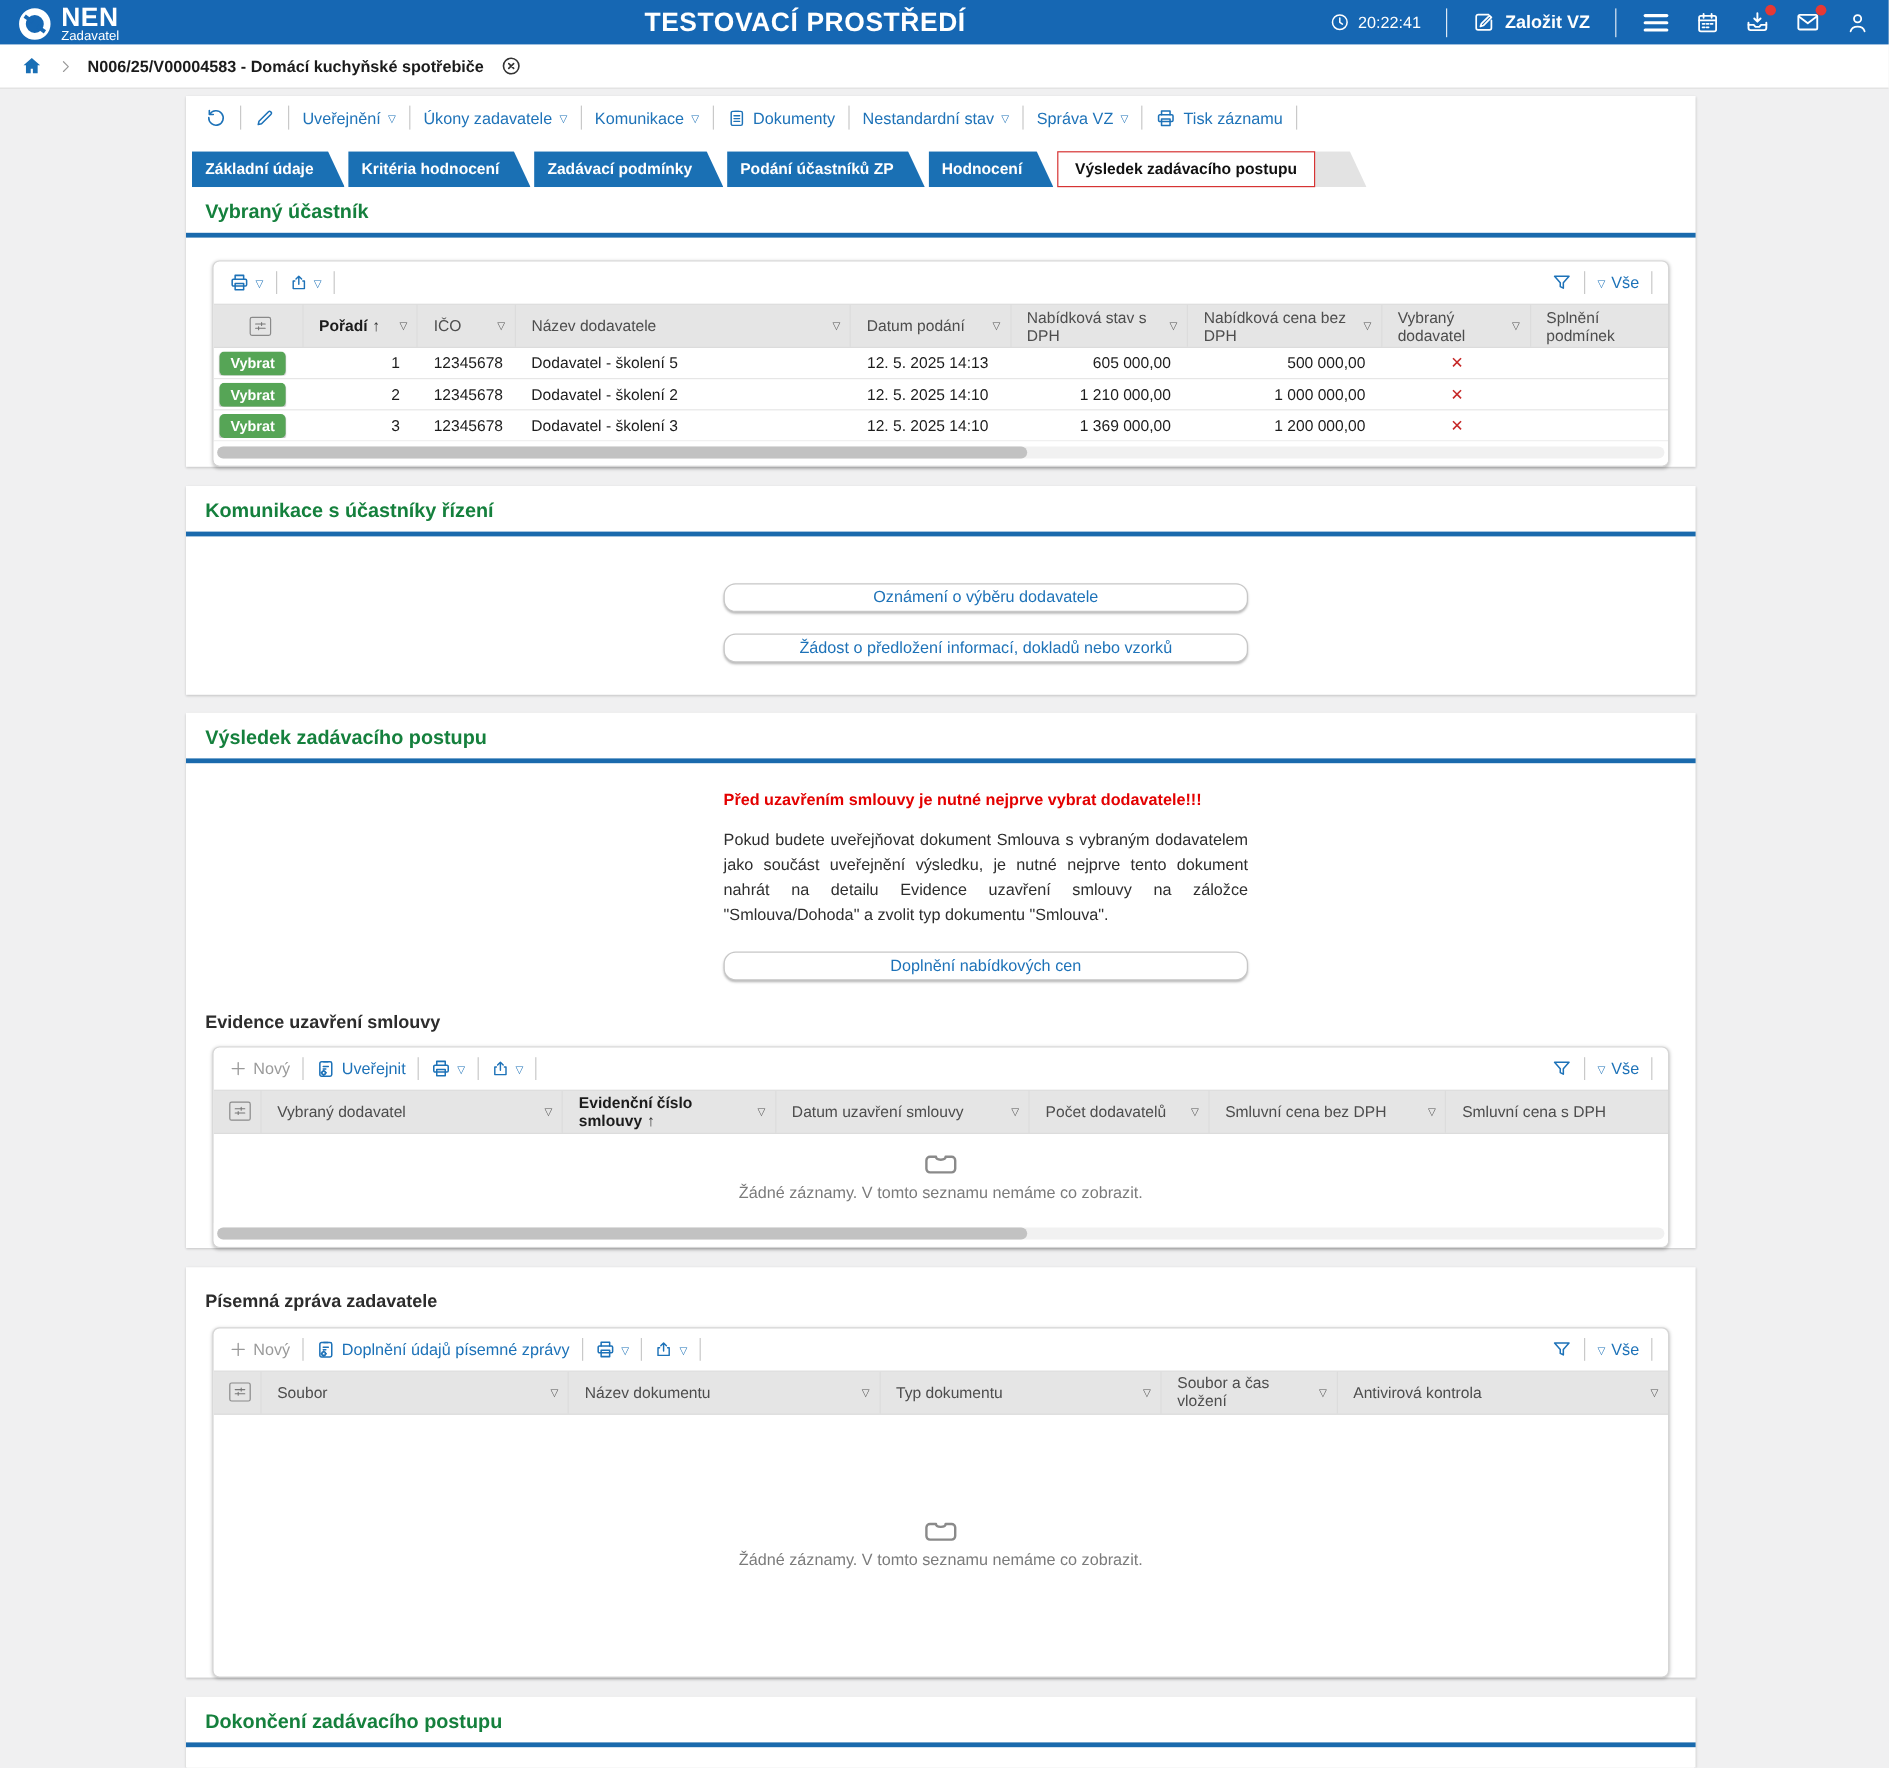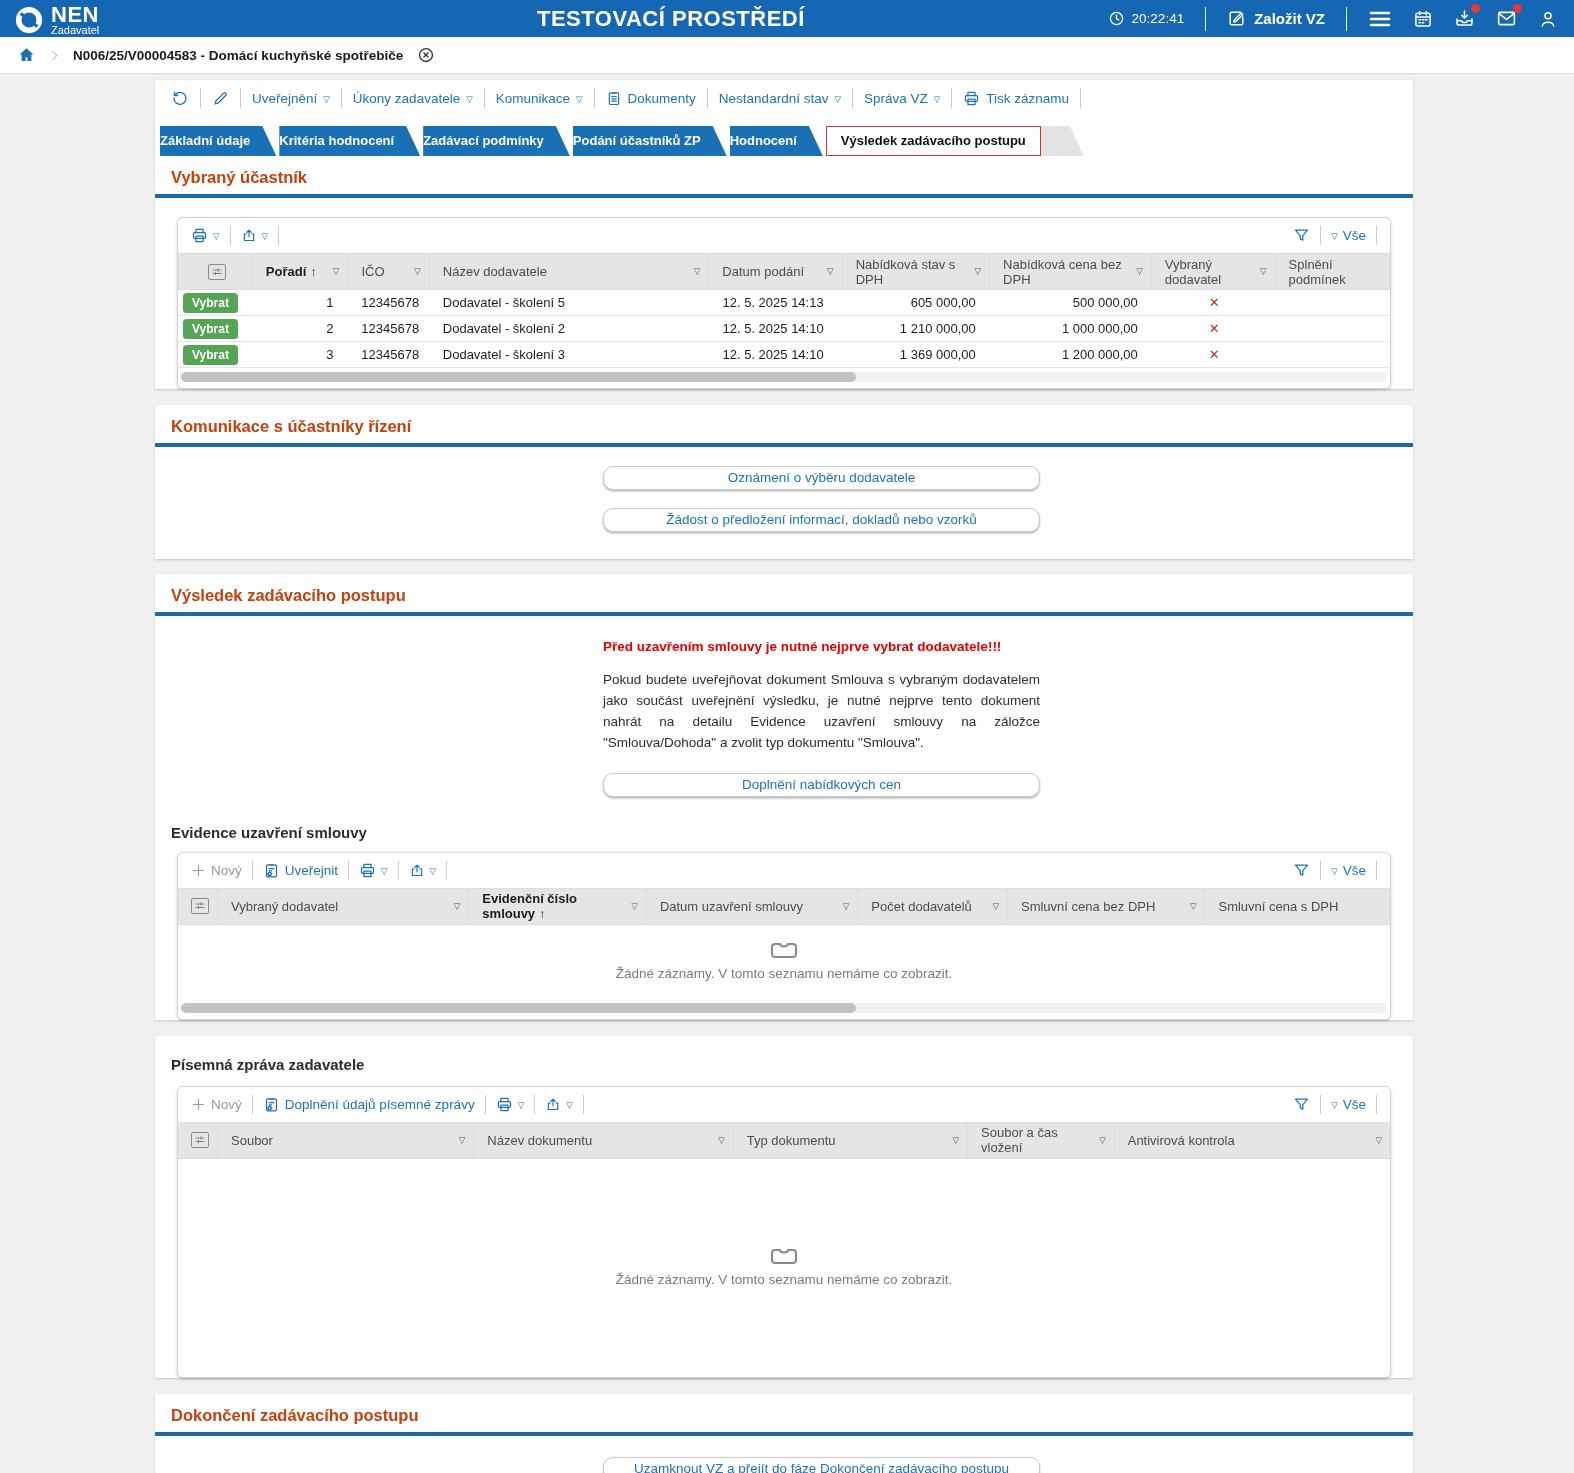--- a/index.html
+++ b/index.html
@@ -37,28 +37,28 @@
 
   
   .rec-toolbar { height:36px; display:flex; align-items:center; padding:0 16px; gap:11px; color:#1d72b8; font-size:13.5px; }
   .rt-item { display:flex; align-items:center; gap:6px; cursor:pointer; white-space:nowrap; }
   .rt-sep { width:1px; height:20px; background:#c9c9c9; }
   .tri { font-size:8.5px; line-height:1; position:relative; top:1px; }
 
   
   .tabs { height:30px; margin-top:10px; display:flex; padding-left:5px; align-items:flex-end; }
   .tab { height:30px; line-height:30px; background:#1a70b4; color:#fff; font-size:13px; font-weight:bold;
-         padding:0 26px 0 0; margin-right:3px; cursor:pointer; white-space:nowrap;
+         padding:0 26px 0 11px; margin-right:3px; cursor:pointer; white-space:nowrap;
          clip-path:polygon(0 0, calc(100% - 14px) 0, 100% 100%, 0 100%); }
   .tab.active { background:#fff; color:#111; clip-path:none; border:1.5px solid #d63434; padding:0 14px; line-height:27px; position:relative; z-index:2; }
   .tab-tail { height:30px; width:52px; background:#e3e3e3; margin-left:-12px;
               clip-path:polygon(0 0, calc(100% - 14px) 0, 100% 100%, 0 100%); }
 
   
-  .sec-title { font-size:16.5px; font-weight:bold; color:#c2410c; padding:12px 16px 7px; }
+  .sec-title { font-size:16.5px; font-weight:bold; color:#15803d; padding:12px 16px 7px; }
   .sec-rule { height:4px; background:#1a6aad; }
   .sub-title { font-size:15px; font-weight:bold; color:#2c2c2c; }
 
   
   .card { margin:19px 22px 16px; border:1px solid #d6d6d6; border-radius:6px; box-shadow:0 1px 3px rgba(0,0,0,.22); overflow:hidden; background:#fff; }
   .card-toolbar { height:35px; display:flex; align-items:center; padding:0 13px; gap:10px; color:#1d72b8; font-size:13.5px; }
   .ct-item { display:flex; align-items:center; gap:5px; cursor:pointer; white-space:nowrap; }
   .ct-item.disabled { color:#9a9a9a; cursor:default; }
   .ct-sep { width:1px; height:19px; background:#c9c9c9; }
   .ct-right { margin-left:auto; display:flex; align-items:center; gap:10px; }
@@ -414,21 +414,21 @@
         <div class="sc-track">
             <div class="sc-thumb"></div>
           </div>
       </div>
     </div>
   </div>
 
   <div class="panel">
     <div class="sec-title">Komunikace s účastníky řízení</div>
     <div class="sec-rule"></div>
-    <div style="padding:19px 0 27px;">
+    <div style="padding:19px 0 27px;margin-top:20px;">
       <div class="form-col">
         <button class="link-btn">Oznámení o výběru dodavatele</button>
         <button class="link-btn" style="margin-top:18px;">Žádost o předložení informací, dokladů nebo vzorků</button>
       </div>
     </div>
   </div>
 
   <div class="panel">
     <div class="sec-title">Výsledek zadávacího postupu</div>
     <div class="sec-rule"></div>

